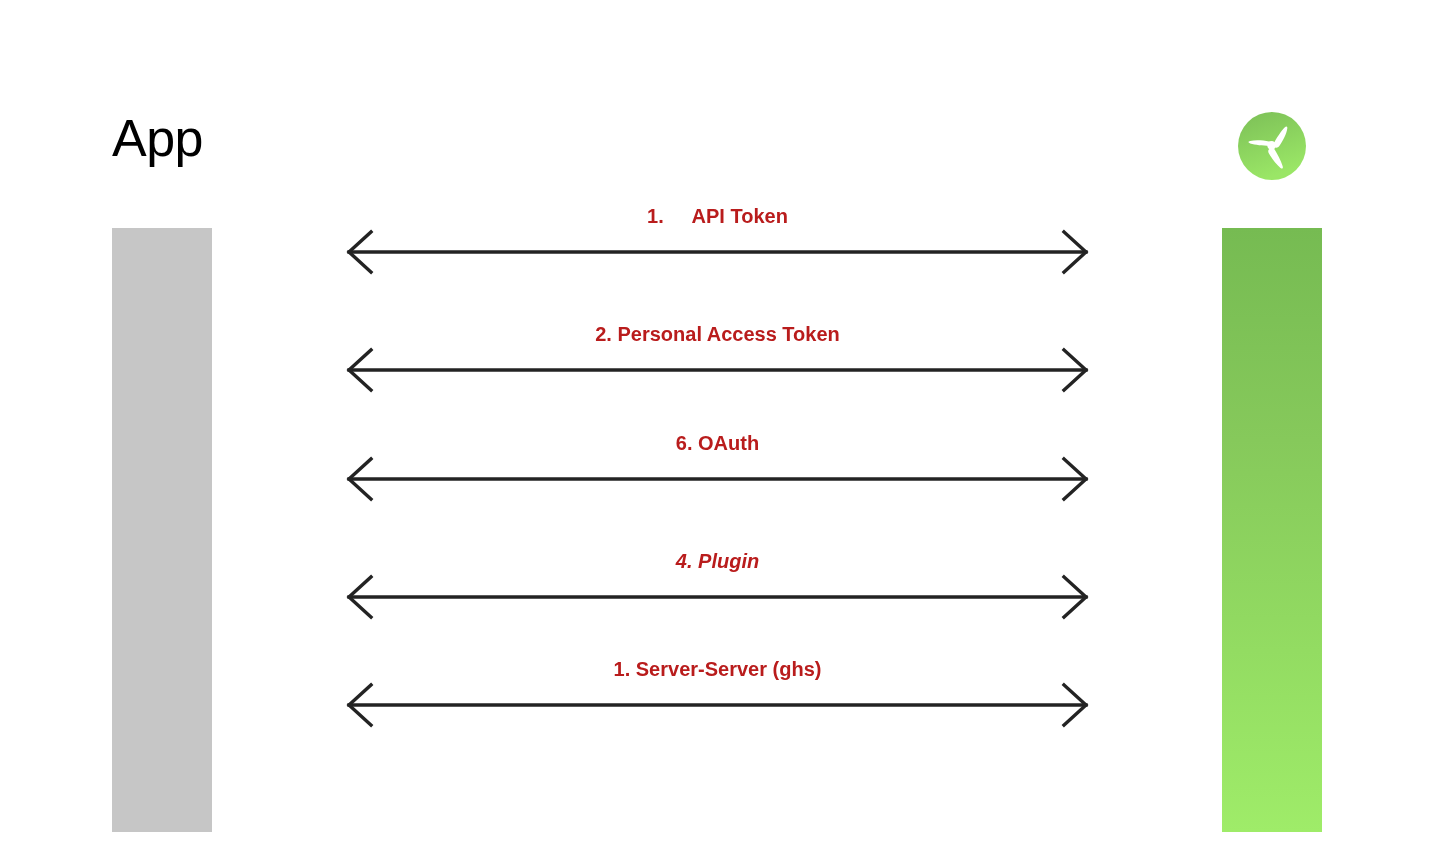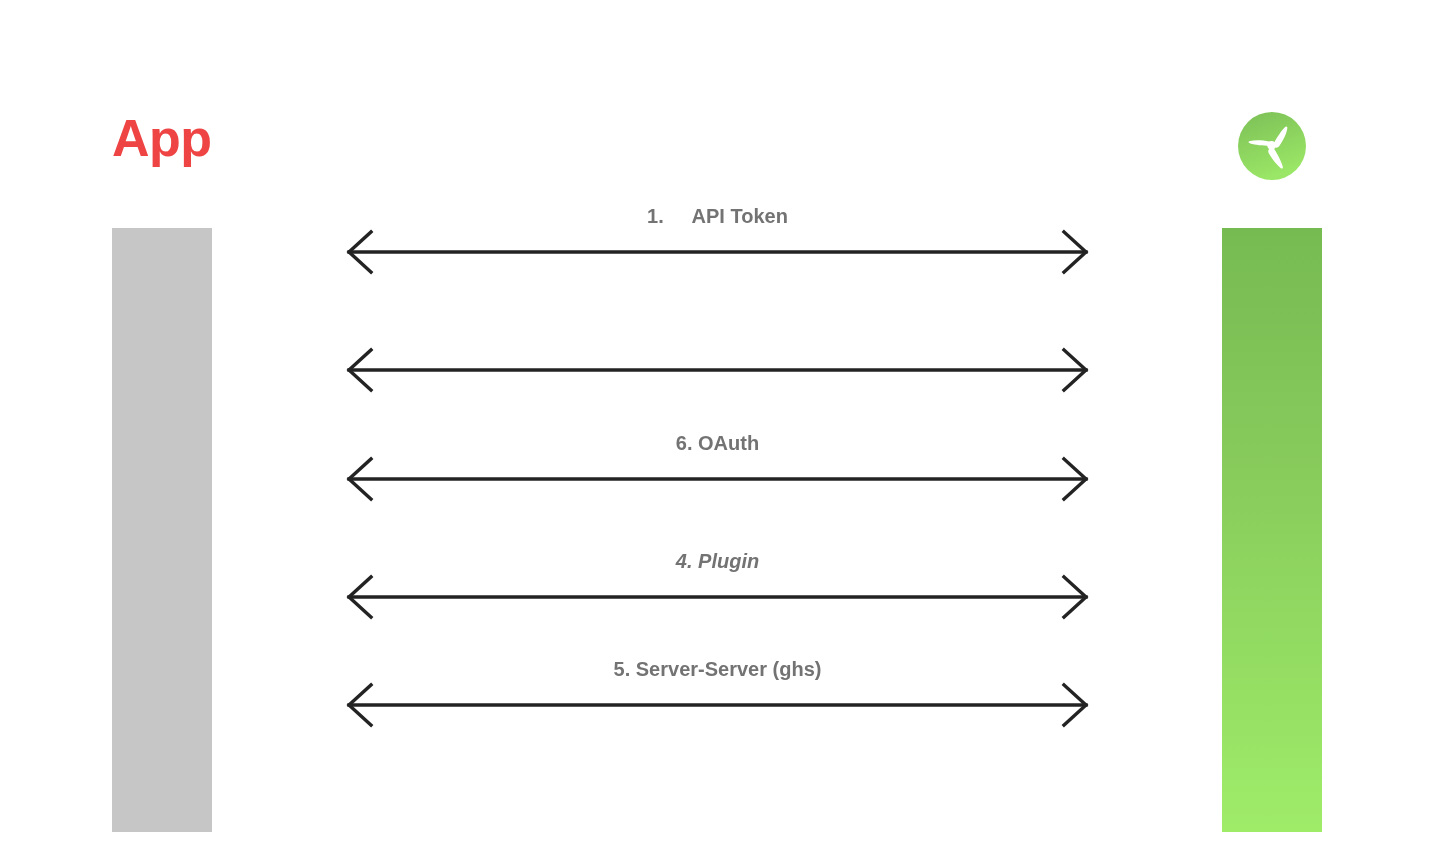--- a/index.html
+++ b/index.html
@@ -19,22 +19,22 @@
     background: #ffffff;
     overflow: hidden;
   }
 
   
   .actor-title {
     position: absolute;
     left: 112px;
     top: 112px;
     font-size: 52px;
-    font-weight: 700;
-    color: #ef4444;
+    font-weight: 400;
+    color: #000000;
     letter-spacing: -0.5px;
     line-height: 1;
     white-space: nowrap;
   }
 
   .lifeline {
     position: absolute;
     top: 228px;
     height: 604px;
     width: 100px;
@@ -66,21 +66,21 @@
     height: 70px;
   }
   .message-label {
     position: absolute;
     left: 0;
     top: 0;
     width: 745px;
     text-align: center;
     font-size: 20px;
     font-weight: bold;
-    color: #737373;
+    color: #b91c1c;
     white-space: pre;
     line-height: 1;
   }
   .message-arrow {
     position: absolute;
     left: 0;
     top: 22px;
     width: 745px;
     height: 48px;
   }
@@ -127,20 +127,21 @@
         <g stroke="#232323" stroke-width="3.4" fill="none" stroke-linecap="square">
           <line x1="4" y1="24" x2="741" y2="24"></line>
           <polyline points="26,4 4,24 26,44"></polyline>
           <polyline points="719,4 741,24 719,44"></polyline>
         </g>
       </svg>
     </div>
   </div>
 
   <div class="message" style="top:324px;">
+    <div class="message-label">2. Personal Access Token</div>
     <div class="message-arrow">
       <svg viewBox="0 0 745 48" xmlns="http://www.w3.org/2000/svg">
         <g stroke="#232323" stroke-width="3.4" fill="none" stroke-linecap="square">
           <line x1="4" y1="24" x2="741" y2="24"></line>
           <polyline points="26,4 4,24 26,44"></polyline>
           <polyline points="719,4 741,24 719,44"></polyline>
         </g>
       </svg>
     </div>
   </div>
@@ -165,21 +166,21 @@
         <g stroke="#232323" stroke-width="3.4" fill="none" stroke-linecap="square">
           <line x1="4" y1="24" x2="741" y2="24"></line>
           <polyline points="26,4 4,24 26,44"></polyline>
           <polyline points="719,4 741,24 719,44"></polyline>
         </g>
       </svg>
     </div>
   </div>
 
   <div class="message" style="top:659px;">
-    <div class="message-label">5. Server-Server (ghs)</div>
+    <div class="message-label">1. Server-Server (ghs)</div>
     <div class="message-arrow">
       <svg viewBox="0 0 745 48" xmlns="http://www.w3.org/2000/svg">
         <g stroke="#232323" stroke-width="3.4" fill="none" stroke-linecap="square">
           <line x1="4" y1="24" x2="741" y2="24"></line>
           <polyline points="26,4 4,24 26,44"></polyline>
           <polyline points="719,4 741,24 719,44"></polyline>
         </g>
       </svg>
     </div>
   </div>

